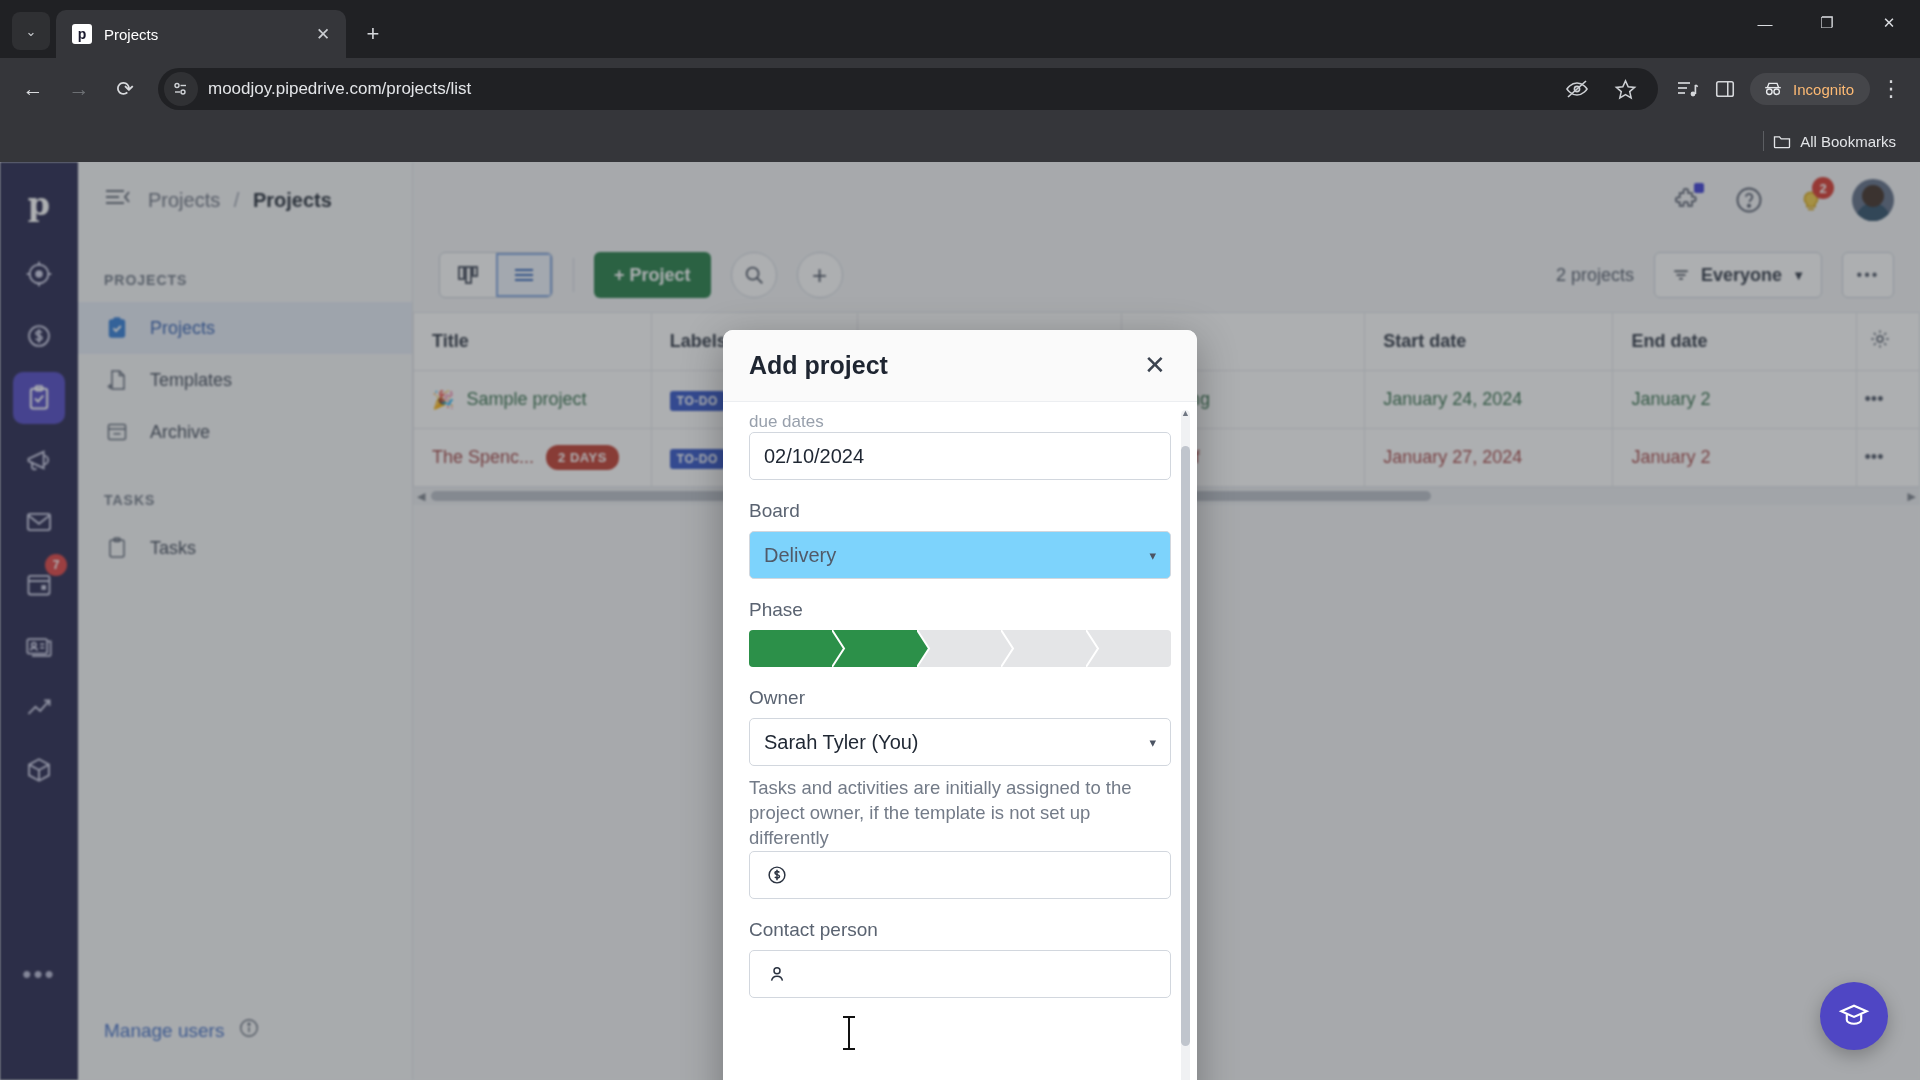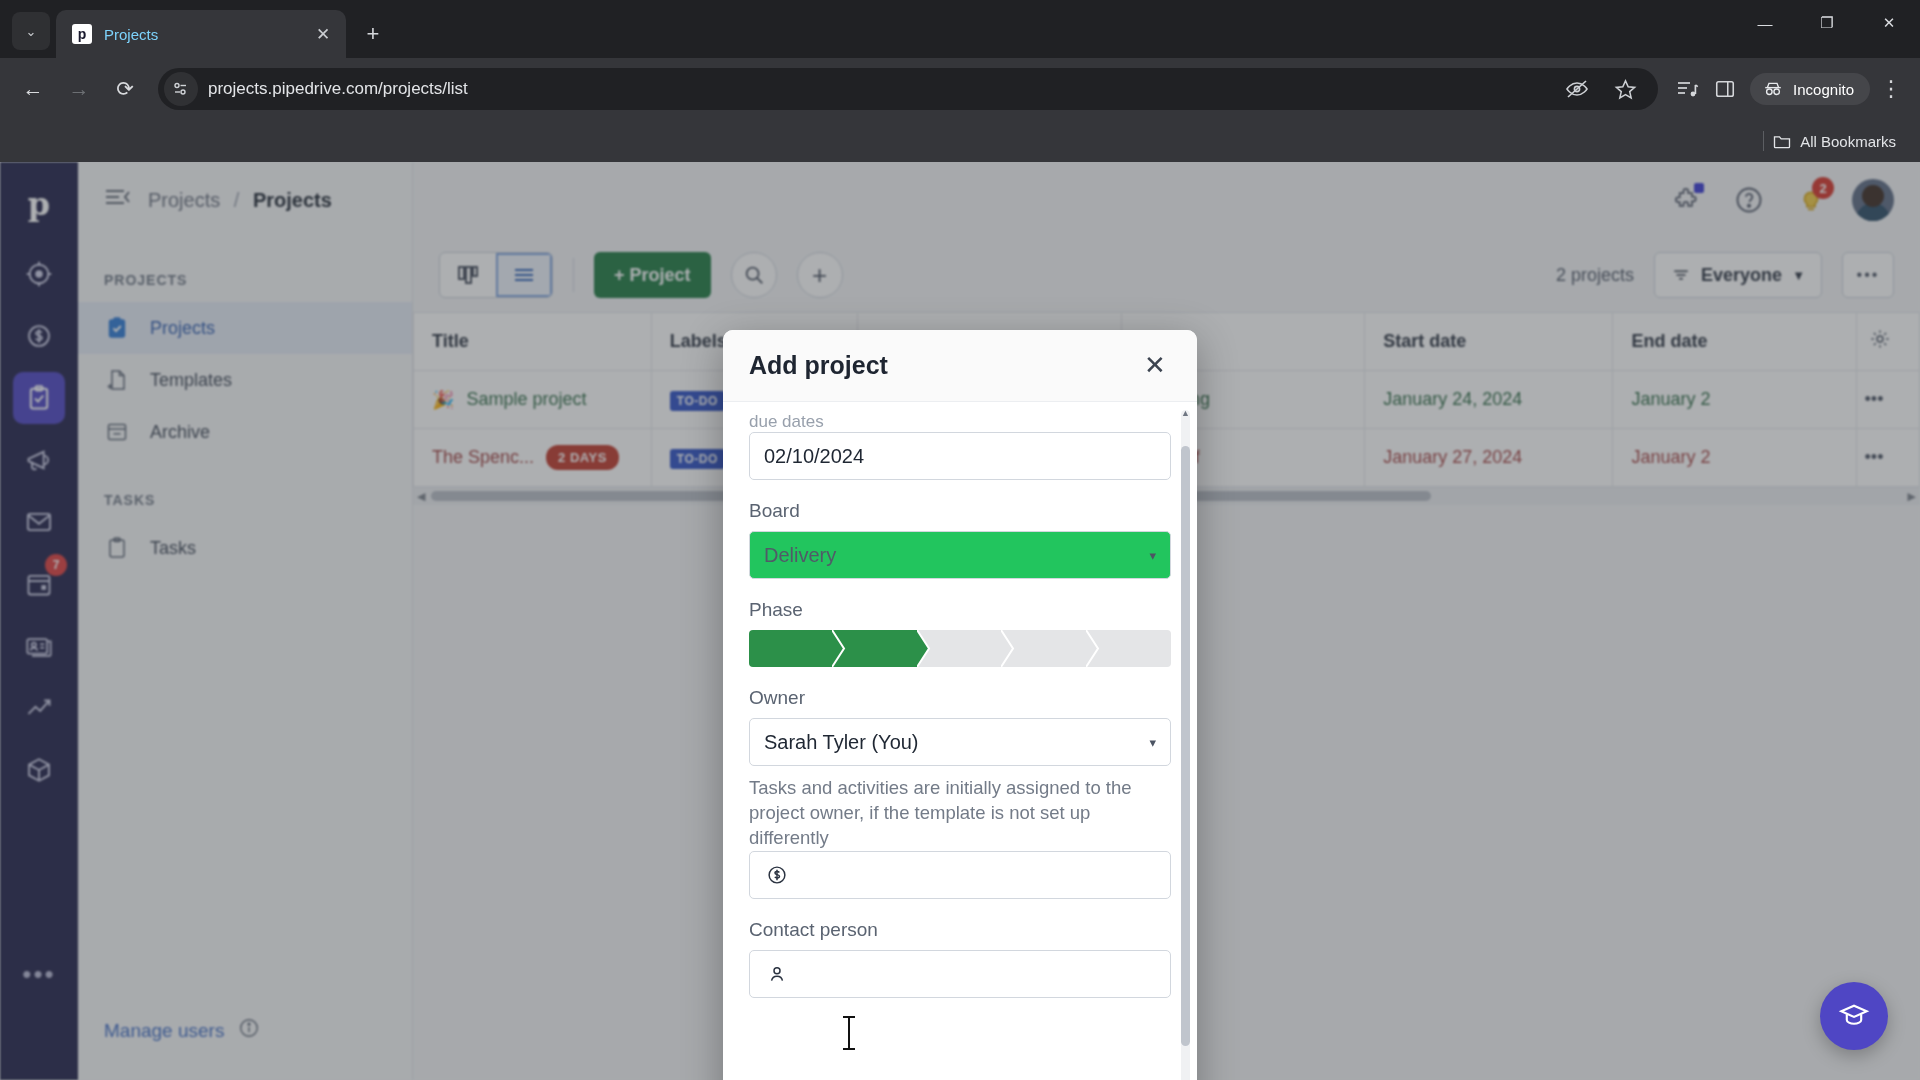--- a/index.html
+++ b/index.html
@@ -25,41 +25,41 @@
   .tab {
     height: 48px; min-width: 290px; background: #35363a; border-radius: 10px 10px 0 0;
     display: flex; align-items: center; padding: 0 12px 0 16px; gap: 12px;
     position: relative;
   }
   .tab-favicon {
     width: 20px; height: 20px; background: #ffffff; border-radius: 3px;
     display: flex; align-items: center; justify-content: center;
     color: #1a1a2e; font-weight: bold; font-size: 14px; line-height: 1;
   }
-  .tab-title { color: #7dd3fc; font-size: 15px; flex: 1; white-space: nowrap; overflow: hidden; }
+  .tab-title { color: #ffffff; font-size: 15px; flex: 1; white-space: nowrap; overflow: hidden; }
   .tab-close { color: #c9ccd0; font-size: 17px; width: 22px; height: 22px; display: flex; align-items: center; justify-content: center; }
   .newtab { width: 34px; height: 34px; margin: 0 0 7px 10px; color: #d4d6da; font-size: 22px; display: flex; align-items: center; justify-content: center; }
 
   .wincontrols { position: absolute; right: 0; top: 0; display: flex; height: 46px; }
   .wc { width: 62px; height: 46px; display: flex; align-items: center; justify-content: center; color: #dadce0; font-size: 15px; }
 
   .toolbar { height: 62px; background: #35363a; display: flex; align-items: center; padding: 0 12px; gap: 4px; }
   .navbtn { width: 42px; height: 42px; border-radius: 50%; display: flex; align-items: center; justify-content: center; color: #d8dadd; font-size: 21px; }
   .navbtn.dim { color: #6c6f73; }
   .omnibox {
     flex: 1; height: 42px; background: #202124; border-radius: 21px; margin: 0 8px;
     display: flex; align-items: center; padding: 0 8px 0 6px; gap: 10px;
   }
   .omni-icon { width: 34px; height: 34px; border-radius: 50%; background: #303134; display: flex; align-items: center; justify-content: center; }
   .omni-url { flex: 1; color: #e3e5e8; font-size: 17px; white-space: nowrap; overflow: hidden; }
   .omni-right { display: flex; align-items: center; gap: 14px; padding-right: 8px; color: #cdd0d4; }
   .tb-icon { width: 34px; height: 34px; display: flex; align-items: center; justify-content: center; color: #d5d7da; }
   .incognito-pill {
     height: 32px; border-radius: 20px; background: #45464a; display: flex; align-items: center;
-    gap: 9px; padding: 0 16px 0 12px; color: #ffffff; font-size: 15px; margin-left: 4px;
+    gap: 9px; padding: 0 16px 0 12px; color: #fdba74; font-size: 15px; margin-left: 4px;
   }
 
   .bookmarkbar { height: 42px; background: #35363a; display: flex; align-items: center; justify-content: flex-end; padding-right: 16px; gap: 0; }
   .bm-sep { width: 1px; height: 20px; background: #5c5e62; }
   .bm-item { display: flex; align-items: center; gap: 8px; color: #e3e5e8; font-size: 15px; padding: 4px 8px; }
 
   
   .viewport { position: absolute; left: 0; top: 162px; width: 1920px; height: 918px; background: #f4f5f7; overflow: hidden; }
   .app { position: absolute; inset: 0; display: flex; filter: blur(1.1px); }
   .scrim { position: absolute; inset: 0; background: rgba(60,64,70,0.42); }
@@ -124,21 +124,21 @@
     display: flex; flex-direction: column; overflow: hidden;
   }
   .modal-head { height: 72px; display: flex; align-items: center; justify-content: space-between; padding: 0 24px 0 26px; background: #fafafa; border-bottom: 1px solid #eceef1; }
   .modal-title { font-size: 25px; font-weight: bold; color: #1e2531; }
   .modal-close { width: 36px; height: 36px; display: flex; align-items: center; justify-content: center; color: #3c4450; font-size: 26px; }
   .modal-body { flex: 1; overflow: hidden; padding: 0 26px; position: relative; }
   .field-label { font-size: 19px; color: #5a6371; margin: 20px 0 9px 0; display: flex; align-items: center; justify-content: space-between; }
   .text-faded { font-size: 17px; color: #98a0ac; padding-top: 10px; }
   .help-circle { width: 25px; height: 25px; border-radius: 50%; background: #9aa2ae; color: #fff; display: flex; align-items: center; justify-content: center; font-size: 16px; font-weight: bold; }
   .inp { height: 48px; border: 1px solid #d2d7de; border-radius: 5px; background: #fff; display: flex; align-items: center; padding: 0 14px; font-size: 20px; color: #1f2733; gap: 12px; }
-  .inp.grey { background: #22c55e; color: #515a68; }
+  .inp.grey { background: #7dd3fc; color: #515a68; }
   .inp .caret { margin-left: auto; color: #4c5463; font-size: 13px; }
   .inp-ico { width: 26px; height: 26px; display: flex; align-items: center; justify-content: center; color: #2a3240; }
   .caretI { position: absolute; left: 875px; top: 772px; width: 2px; height: 34px; background: #111; }
   .caretI::before, .caretI::after { content:""; position: absolute; left: -5px; width: 12px; height: 2px; background: #111; }
   .caretI::before { top: 0; } .caretI::after { bottom: 0; }
 
   .phasebar { height: 37px; display: flex; position: relative; }
   .ph { position: relative; height: 37px; }
   .ph.done { background: #2c9049; }
   .ph.todo { background: #e4e5e7; }
@@ -185,21 +185,21 @@
     <div class="navbtn">⟳</div>
     <div class="omnibox">
       <div class="omni-icon">
         <svg width="18" height="18" viewBox="0 0 18 18" fill="none" stroke="#d0d3d7" stroke-width="1.4">
           <circle cx="5" cy="5.5" r="2"></circle>
             <line x1="8.5" y1="5.5" x2="14" y2="5.5"></line>
           <circle cx="11" cy="12" r="2"></circle>
             <line x1="3" y1="12" x2="8" y2="12"></line>
         </svg>
       </div>
-      <div class="omni-url">projects.pipedrive.com/projects/list</div>
+      <div class="omni-url">moodjoy.pipedrive.com/projects/list</div>
       <div class="omni-right">
         <div class="tb-icon">
           <svg width="24" height="24" viewBox="0 0 24 24" fill="none" stroke="#cdd0d4" stroke-width="1.6">
             <path d="M2 12s3.6-6 10-6 10 6 10 6-3.6 6-10 6S2 12 2 12z"></path>
               <circle cx="12" cy="12" r="2.6"></circle>
               <line x1="3" y1="20" x2="21" y2="4"></line>
           </svg>
         </div>
         <div class="tb-icon">
           <svg width="23" height="23" viewBox="0 0 24 24" fill="none" stroke="#cdd0d4" stroke-width="1.6">

